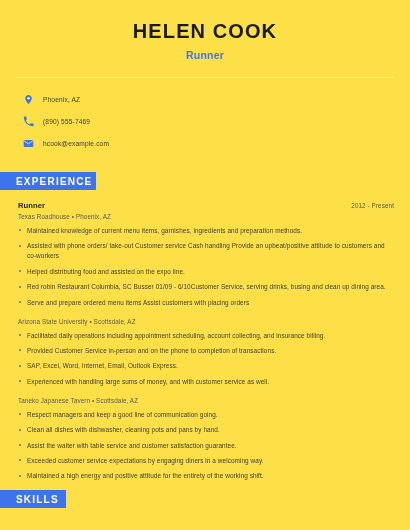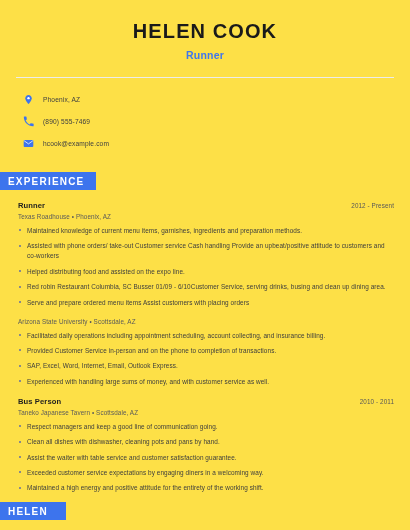--- a/index.html
+++ b/index.html
@@ -79,21 +79,21 @@
   
   .section-bar {
     background: #3d74ed;
     color: #ffffff;
     font-size: 10px;
     font-weight: bold;
     letter-spacing: 1.2px;
     height: 18px;
     display: flex;
     align-items: center;
-    padding-left: 8px;
+    padding-left: 16px;
     box-sizing: border-box;
   }
   .bar-experience { width: 96px; margin-top: 19px; }
   .bar-skills { width: 66px; margin-top: 9px; }
 
   .section-body { padding: 0 16px 0 18px; }
 
   
   .job { margin-top: 10px; }
   .job:first-child { margin-top: 11px; }
@@ -214,33 +214,29 @@
       <div class="job-company">Arizona State University • Scottsdale, AZ</div>
       <ul class="bullets">
         <li>Facilitated daily operations including appointment scheduling, account collecting, and insurance billing.</li>
         <li>Provided Customer Service in-person and on the phone to completion of transactions.</li>
         <li>SAP, Excel, Word, Internet, Email, Outlook Express.</li>
         <li>Experienced with handling large sums of money, and with customer service as well.</li>
       </ul>
     </div>
 
     <div class="job">
-      <div class="job-head">
-        <span class="job-role">Bus Person</span>
-        <span class="job-date">2010 - 2011</span>
-      </div>
       <div class="job-company">Taneko Japanese Tavern • Scottsdale, AZ</div>
       <ul class="bullets">
         <li>Respect managers and keep a good line of communication going.</li>
         <li>Clean all dishes with dishwasher, cleaning pots and pans by hand.</li>
         <li>Assist the waiter with table service and customer satisfaction guarantee.</li>
         <li>Exceeded customer service expectations by engaging diners in a welcoming way.</li>
         <li>Maintained a high energy and positive attitude for the entirety of the working shift.</li>
       </ul>
     </div>
 
   </div>
 
   <div class="section-bar bar-skills">
-    <span>HELEN</span>
+    <span>SKILLS</span>
   </div>
 
 </div>
 
 </body></html>

